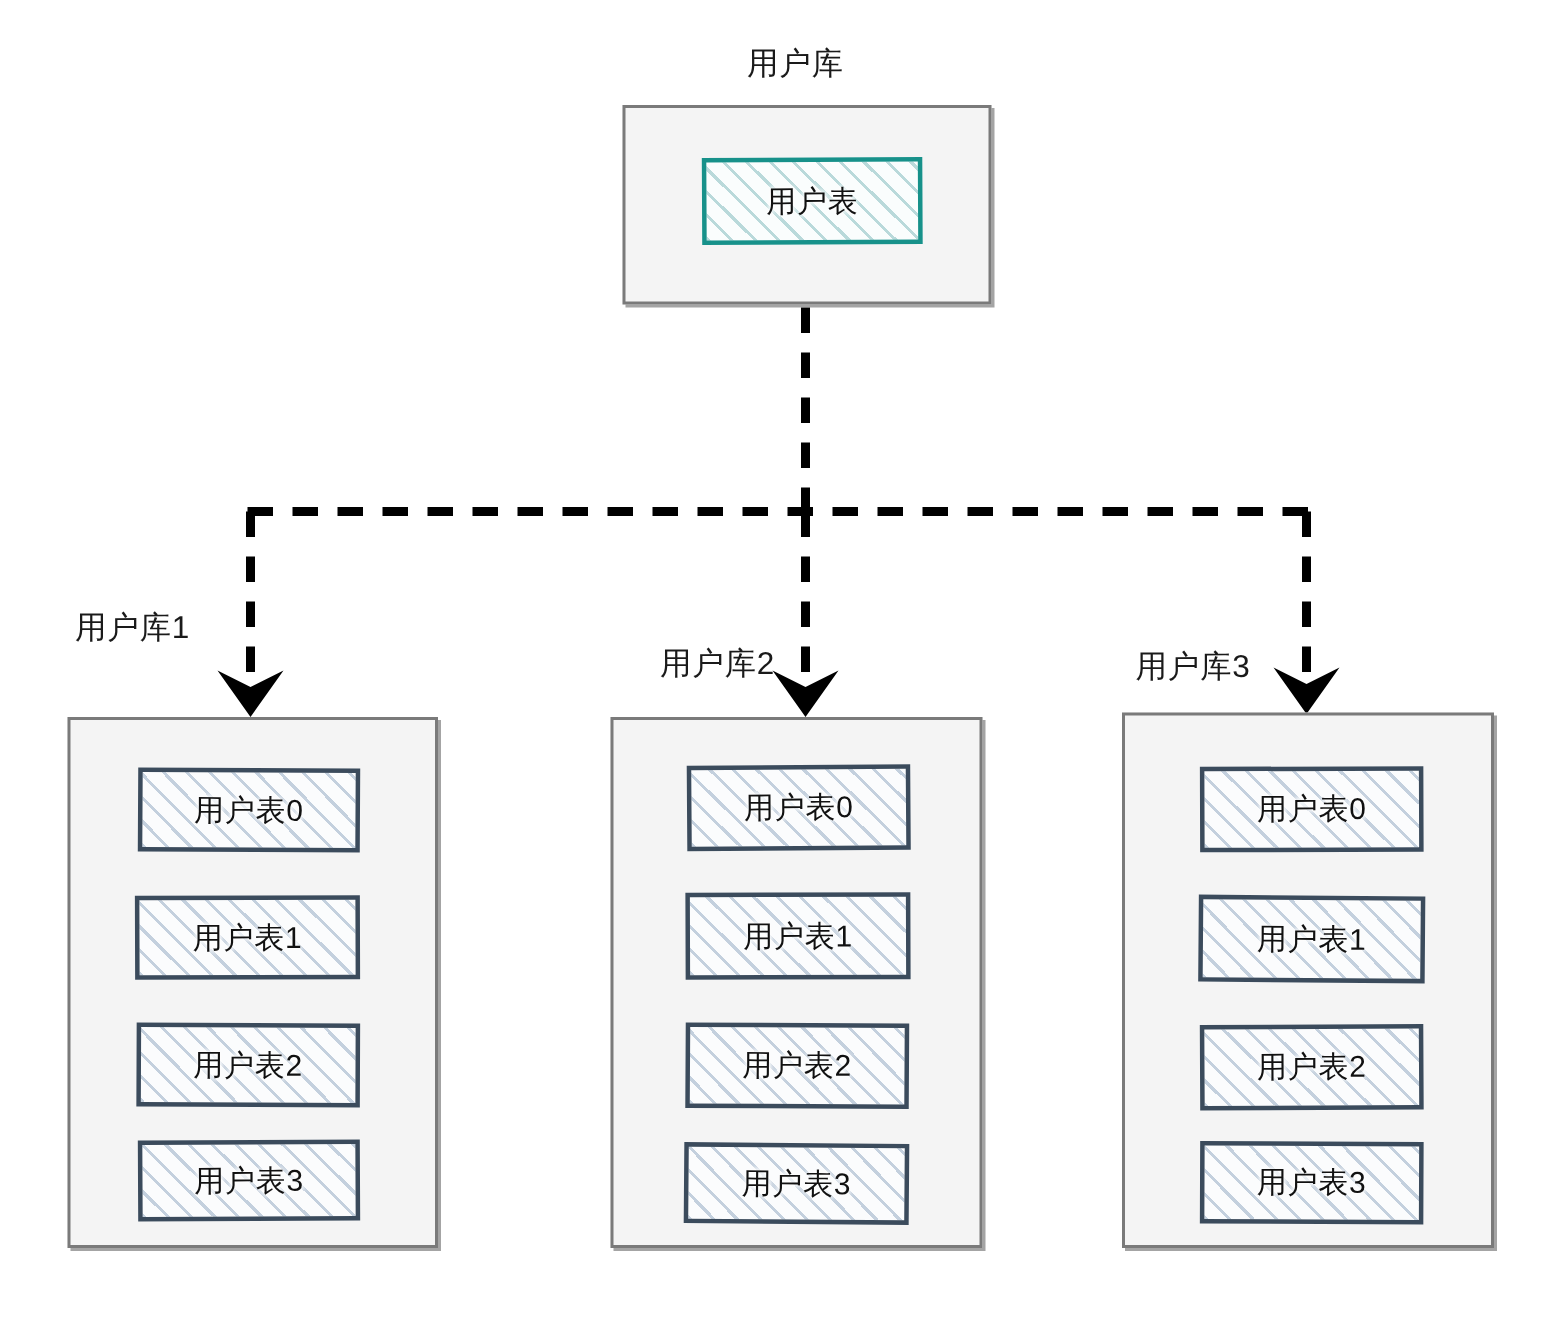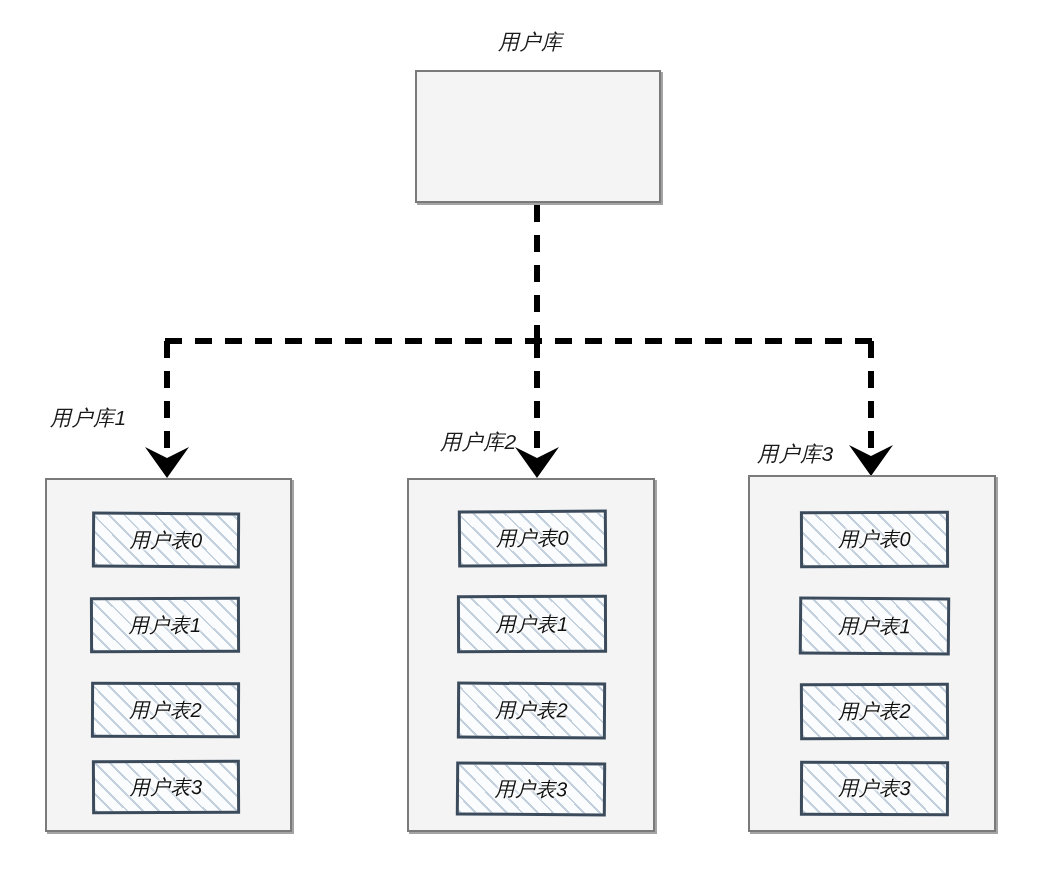--- a/index.html
+++ b/index.html
@@ -13,21 +13,20 @@
     position: relative;
     font-family: "Liberation Sans", "DejaVu Sans", sans-serif;
     overflow: hidden;
   }
 
   #canvas {
     position: absolute;
     left: 0; top: 0;
     width: 916px;
     height: 878px;
-    font-style: italic;
   }
 
   
   #connectors {
     position: absolute;
     left: 0; top: 0;
     width: 1042px;
     height: 878px;
     pointer-events: none;
   }
@@ -120,20 +119,23 @@
 
     <polygon points="167,478 145,447 167,458 189,447" fill="#000000"></polygon>
     <polygon points="537,478 515,447 537,458 559,447" fill="#000000"></polygon>
     <polygon points="871,476 849,445 871,456 893,445" fill="#000000"></polygon>
   </svg>
 
   <div class="db-label" style="left:498px; top:28px;">用户库</div>
 
   <div class="db-box" style="left:415px; top:70px; width:246px; height:133px;"></div>
 
+  <div class="tbl tbl-teal jit1" style="left:468px; top:105px; width:147px; height:58px;">
+    <span>用户表</span>
+  </div>
 
   <div class="db-label" style="left:50px; top:404px;">用户库1</div>
 
   <div class="db-box" style="left:45px; top:478px; width:247px; height:354px;"></div>
 
   <div class="tbl tbl-blue jit2" style="left:92px; top:512px; width:148px; height:56px;">
     <span>用户表0</span>
   </div>
   <div class="tbl tbl-blue jit3" style="left:90px; top:597px; width:150px; height:56px;">
     <span>用户表1</span>
@@ -155,21 +157,21 @@
   <div class="tbl tbl-blue jit3" style="left:457px; top:595px; width:150px; height:58px;">
     <span>用户表1</span>
   </div>
   <div class="tbl tbl-blue jit2" style="left:457px; top:682px; width:149px; height:57px;">
     <span>用户表2</span>
   </div>
   <div class="tbl tbl-blue jit6" style="left:456px; top:762px; width:150px; height:54px;">
     <span>用户表3</span>
   </div>
 
-  <div class="db-label" style="left:757px; top:440px;">用户库3</div>
+  <div class="db-label" style="left:757px; top:430px;">用户库3</div>
 
   <div class="db-box" style="left:748px; top:475px; width:248px; height:357px;"></div>
 
   <div class="tbl tbl-blue jit3" style="left:800px; top:511px; width:149px; height:57px;">
     <span>用户表0</span>
   </div>
   <div class="tbl tbl-blue jit6" style="left:799px; top:597px; width:151px; height:58px;">
     <span>用户表1</span>
   </div>
   <div class="tbl tbl-blue jit1" style="left:800px; top:683px; width:149px; height:57px;">

